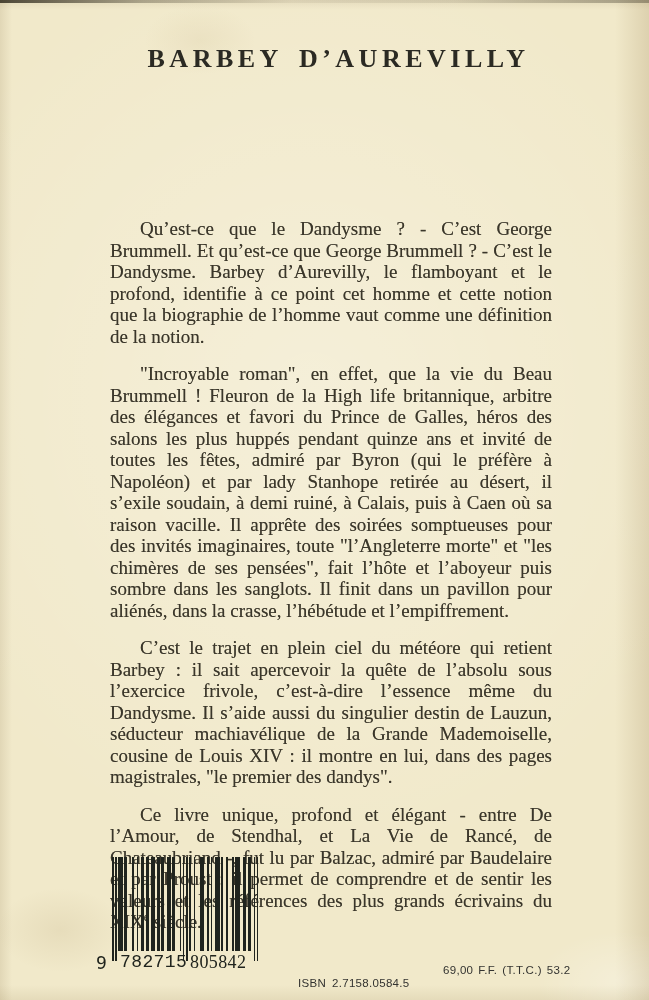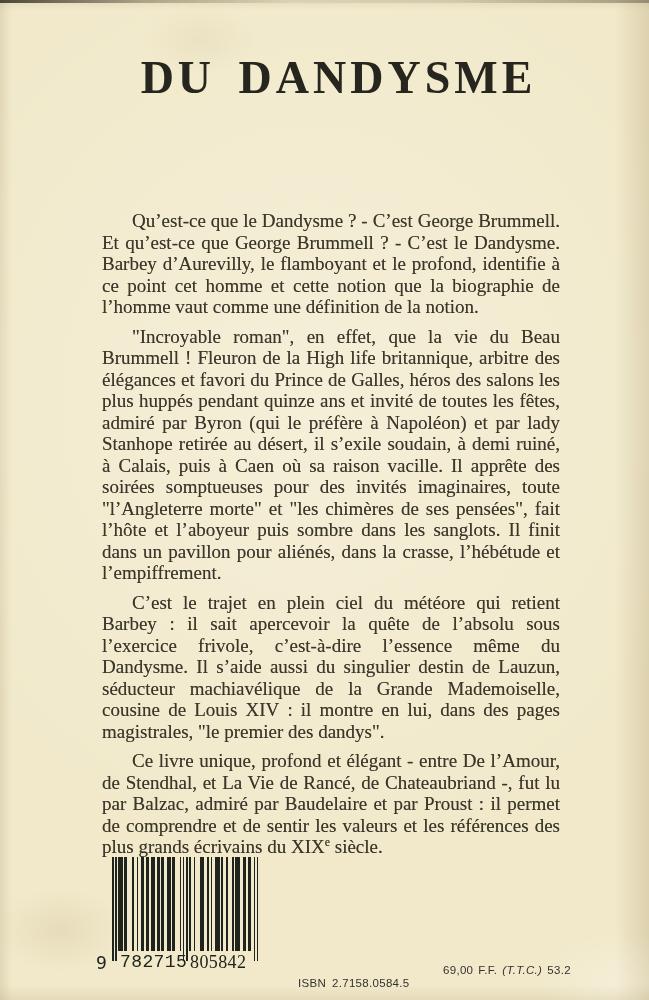--- a/index.html
+++ b/index.html
@@ -48,21 +48,21 @@
     line-height:1.1;margin-top:5px;
     word-spacing:4px;color:#2b2a23;
   }
   .blurb{
     position:absolute;top:202px;left:94px;width:474px;
     font-size:19px;line-height:21.5px;
     text-align:justify;
     color:#3a362a;
     text-shadow:0 0 0.4px rgba(58,54,42,0.55);
   }
-  .blurb p{margin:8px;text-indent:30px;}
+  .blurb p{margin:16px;text-indent:30px;}
   .blurb .it{}
   .blurb sup{font-size:12px;line-height:0;}
   .barcode{
     position:absolute;left:112px;top:857px;width:147px;height:122px;
   }
   .barcode-digits{
     position:absolute;top:95px;left:0;width:147px;height:24px;
     font-family:"DejaVu Sans Mono", monospace;
     font-size:18px;color:#20241e;white-space:pre;
   }
@@ -74,30 +74,30 @@
     font-family:"Liberation Sans", sans-serif;
     font-size:11.5px;line-height:13px;letter-spacing:0.3px;
     word-spacing:2.5px;color:#333330;white-space:pre;
   }
   .price-line{
     position:absolute;left:443px;top:964px;
     font-family:"Liberation Sans", sans-serif;
     font-size:11.5px;letter-spacing:0.3px;word-spacing:1.5px;
     color:#333330;white-space:pre;
   }
-  .price-line .it{font-style:italic;}
+  .price-line .it{}
 </style>
 </head>
 <body>
 
 <div class="cover">
   <div class="top-edge"></div>
 
   <div class="header">
-    <div class="title-main">DU DANDYSME</div>
+    <div class="author">BARBEY D’AUREVILLY</div>
   </div>
 
   <div class="blurb">
       <p><span>Qu’est-ce que le Dandysme&nbsp;? - C’est George Brummell. Et qu’est-ce que George Brummell&nbsp;? - C’est le Dandysme. Barbey d’Aurevilly, le flamboyant et le profond, identifie à ce point cet homme et cette notion que la biographie de l’homme vaut comme une définition de la notion.</span></p>
       <p><span>"Incroyable roman", en effet, que la vie du </span><span class="it">Beau</span><span> Brummell&nbsp;! Fleuron de la </span><span class="it">High life</span><span> britannique, arbitre des élégances et favori du Prince de Galles, héros des salons les plus huppés pendant quinze ans et invité de toutes les fêtes, admiré par Byron (qui le préfère à Napoléon) et par lady Stanhope retirée au désert, il s’exile soudain, à demi ruiné, à Calais, puis à Caen où sa raison vacille. Il apprête des soirées somptueuses pour des invités imaginaires, toute "l’Angleterre morte" et "les chimères de ses pensées", fait l’hôte et l’aboyeur puis sombre dans les sanglots. Il finit dans un pavillon pour aliénés, dans la crasse, l’hébétude et l’empiffrement.</span></p>
       <p><span>C’est le trajet en plein ciel du météore qui retient Barbey&nbsp;: il sait apercevoir la quête de l’absolu sous l’exercice frivole, c’est-à-dire l’essence même du Dandysme. Il s’aide aussi du singulier destin de Lauzun, séducteur machiavélique de la Grande Mademoiselle, cousine de Louis XIV&nbsp;: il montre en lui, dans des pages magistrales, "le premier des dandys".</span></p>
       <p><span>Ce livre unique, profond et élégant - entre </span><span class="it">De l’Amour</span><span>, de Stendhal, et </span><span class="it">La Vie de Rancé</span><span>, de Chateaubriand -, fut lu par Balzac, admiré par Baudelaire et par Proust&nbsp;: il permet de comprendre et de sentir les valeurs et les références des plus grands écrivains du XIX</span><sup>e</sup><span> siècle.</span></p>
     </div>
 
   <div class="barcode">

